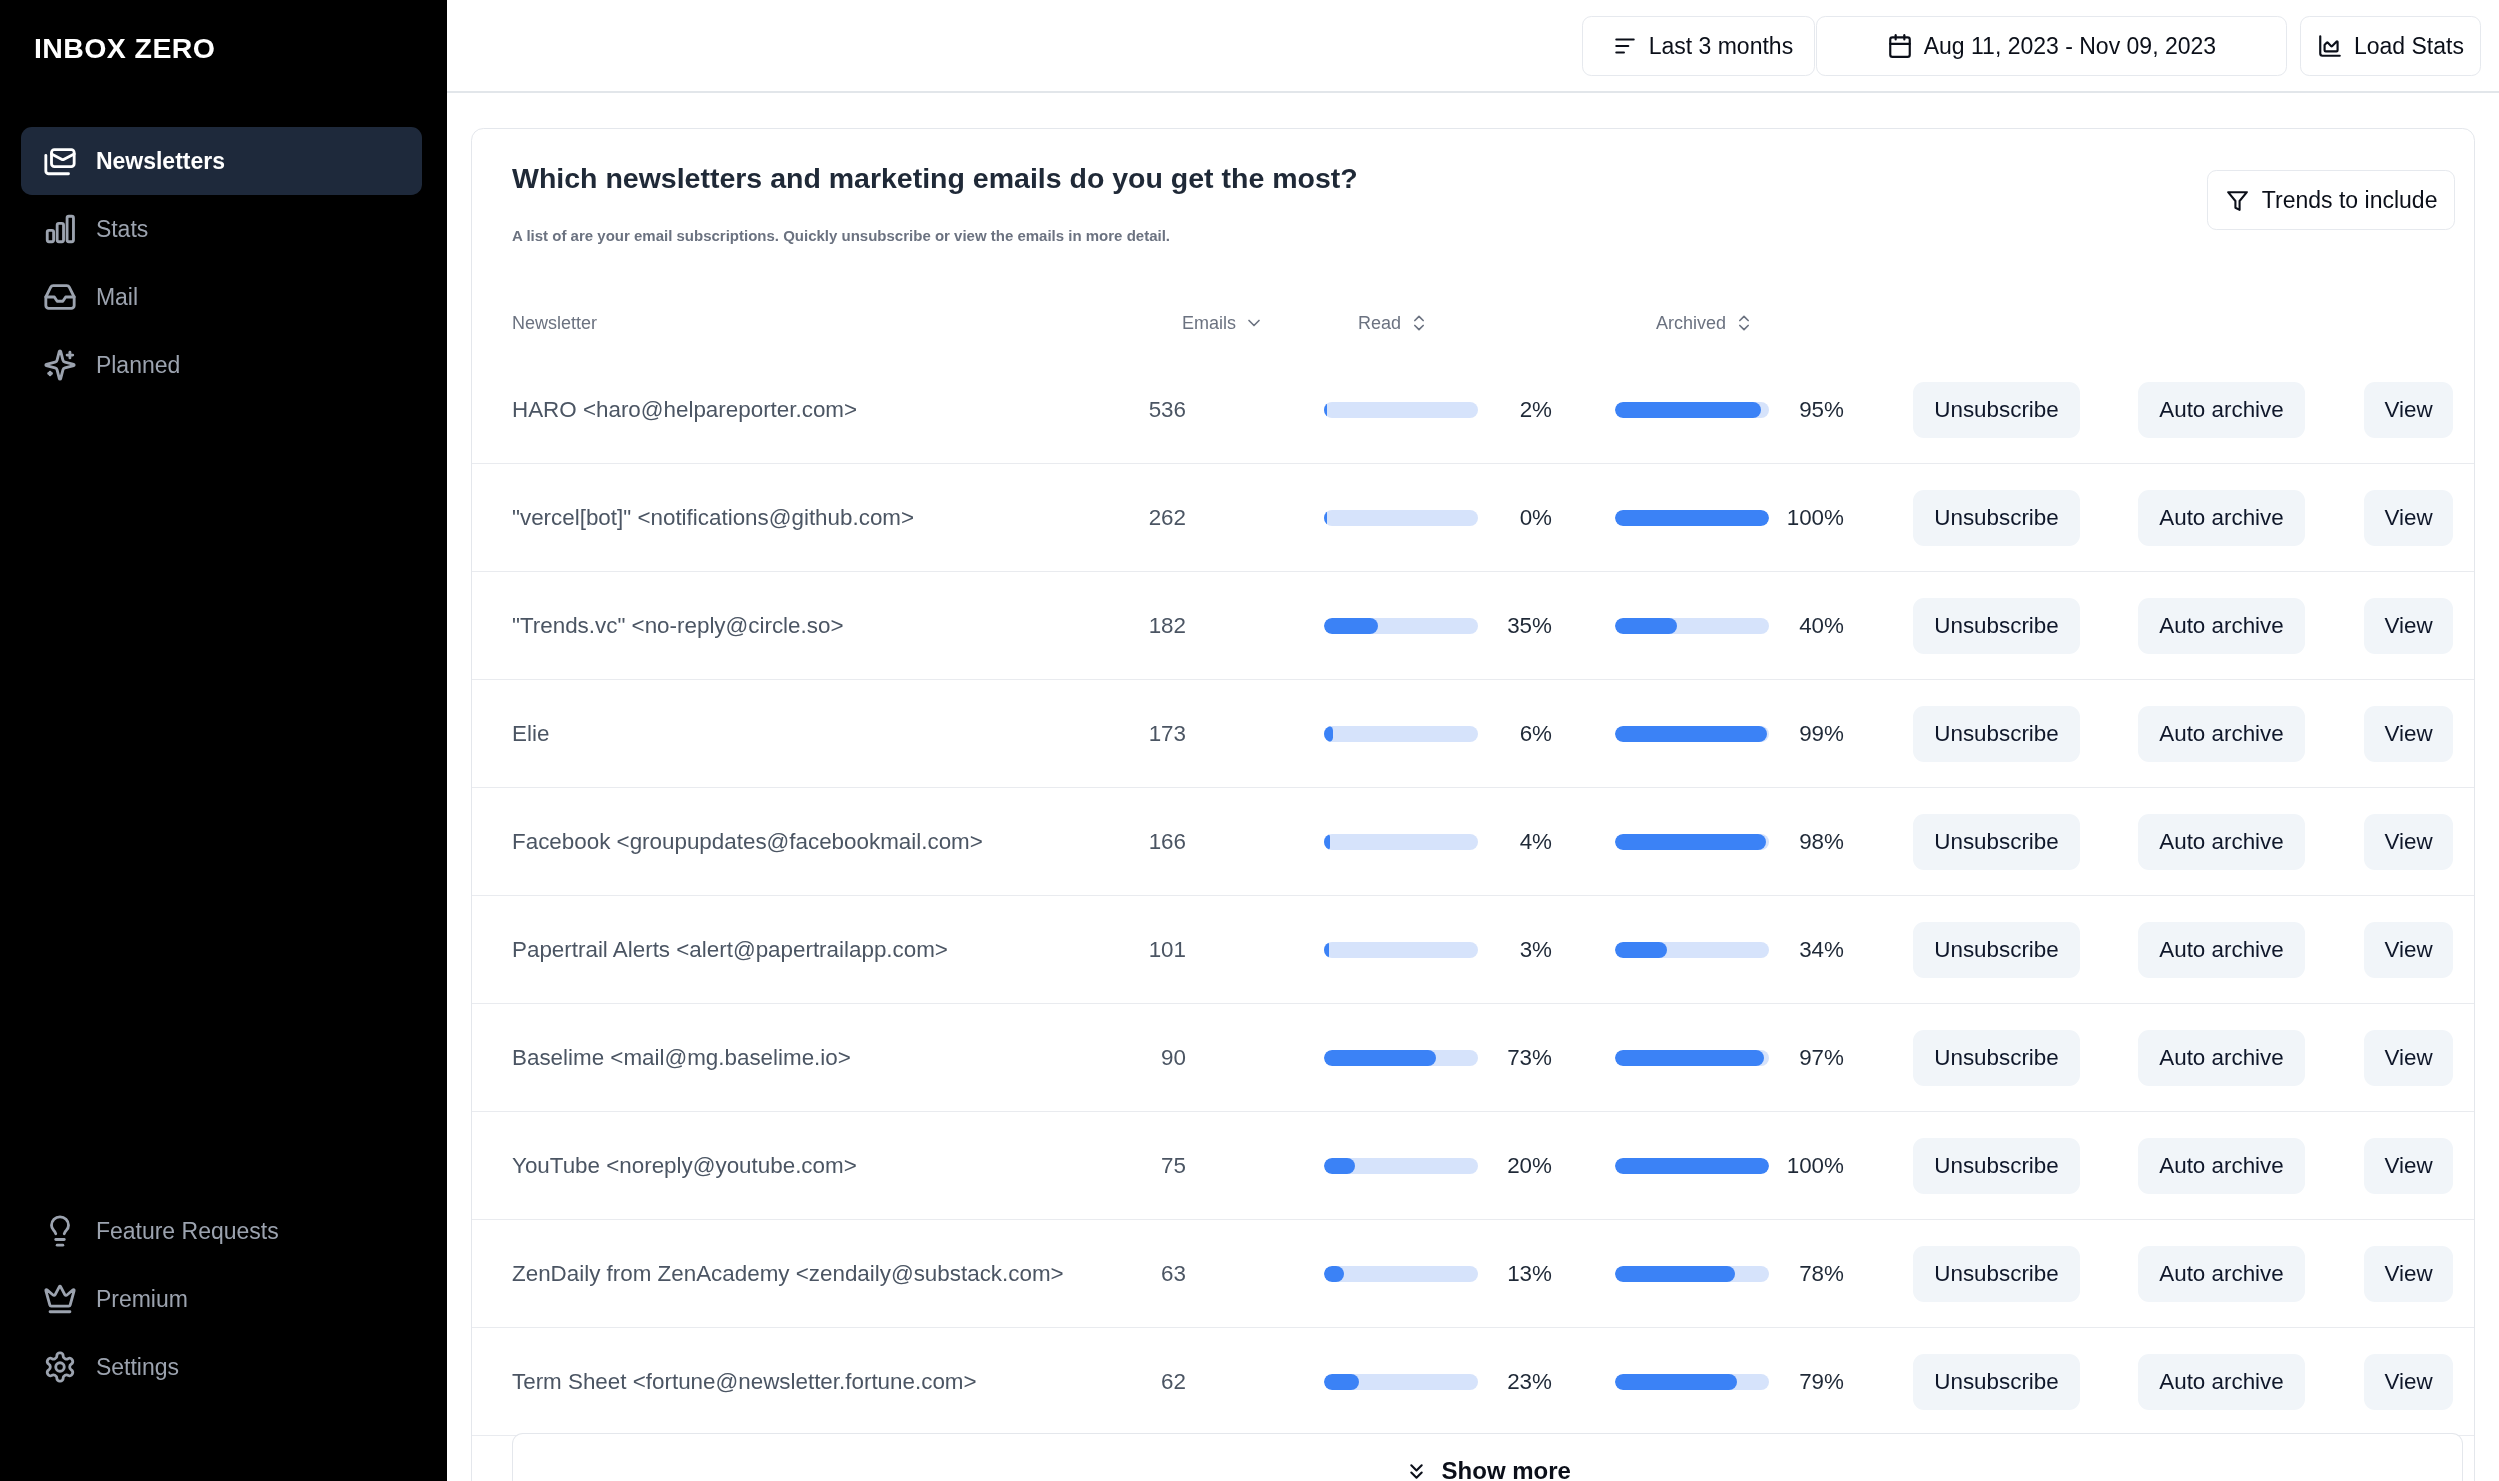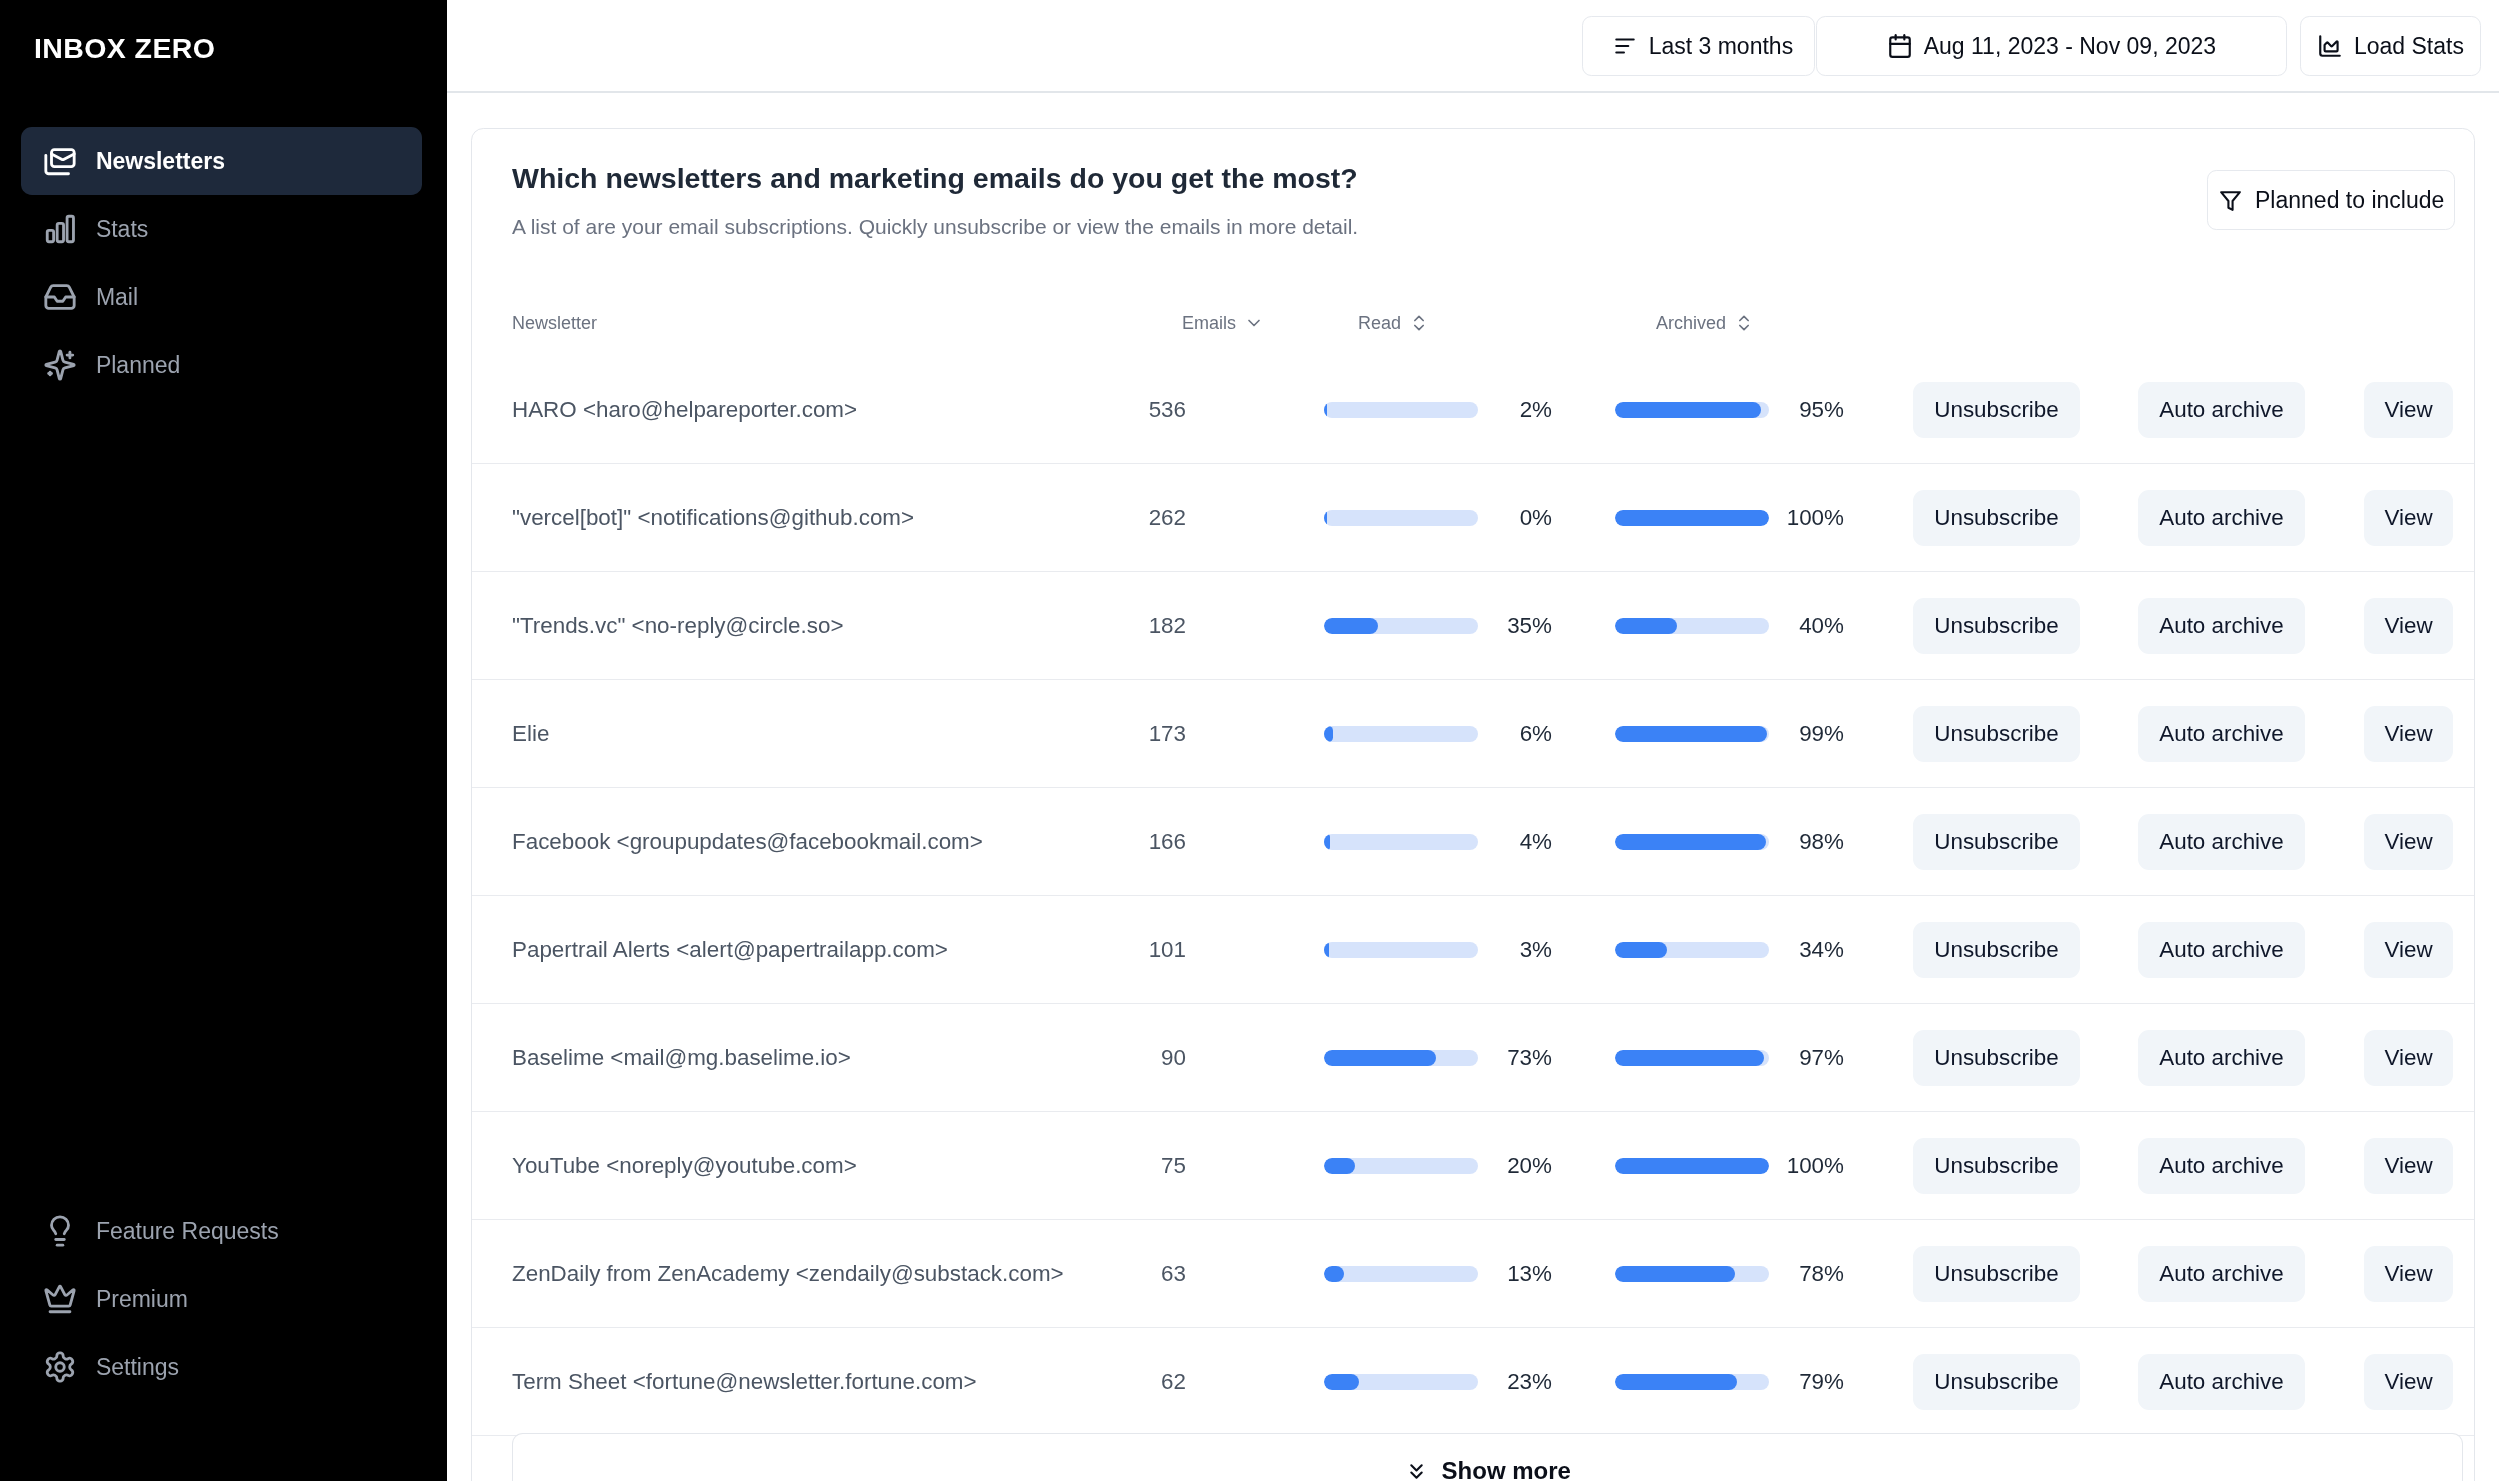--- a/index.html
+++ b/index.html
@@ -53,22 +53,22 @@
   
   .card {
     position: absolute; left: 471px; top: 128px; width: 2004px; height: 1396px;
     background: #ffffff; border: 1.5px solid #e4e7ec; border-radius: 12.3px;
   }
   .card-title {
     position: absolute; left: 40px; top: 31px;
     font-size: 28.5px; line-height: 37px; font-weight: 700; color: #1f2937;
   }
   .card-subtitle {
-    position: absolute; left: 40px; top: 83px;
-    font-size: 21px; line-height: 29px; font-weight: 400; color: #6b7280;
+    position: absolute; left: 40px; top: 92px;
+    font-size: 15px; line-height: 29px; font-weight: 700; color: #6b7280;
   }
   .filter-btn {
     position: absolute; left: 1735px; top: 41px; width: 248px; height: 60px;
     background: #ffffff; border: 1.5px solid #e6e9ee; border-radius: 9.3px;
     display: flex; align-items: center; justify-content: center; gap: 12.3px;
     font-family: inherit; font-size: 23px; font-weight: 500; color: #0b0f19;
     cursor: pointer;
   }
   .filter-btn svg { width: 25px; height: 25px; }
 
@@ -245,21 +245,21 @@
 <div class="card">
   <div class="card-title">Which newsletters and marketing emails do you get the most?</div>
   <div class="card-subtitle">A list of are your email subscriptions. Quickly unsubscribe or view the emails in more detail.</div>
 
   <button class="filter-btn">
     <span>
       <svg viewBox="0 0 24 24" fill="none" stroke="currentColor" stroke-width="2" stroke-linecap="round" stroke-linejoin="round">
           <path d="M21 4H3l7 8.46V19l4 2v-8.54z"></path>
         </svg>
     </span>
-    <span>Planned to include</span>
+    <span>Trends to include</span>
   </button>
 
   <div class="thead">
     <div class="th th-newsletter">
       <span>Newsletter</span>
     </div>
     <div class="th th-emails">
       <span>Emails</span>
       <span>
         <svg viewBox="0 0 24 24" fill="none" stroke="currentColor" stroke-width="2" stroke-linecap="round" stroke-linejoin="round">

